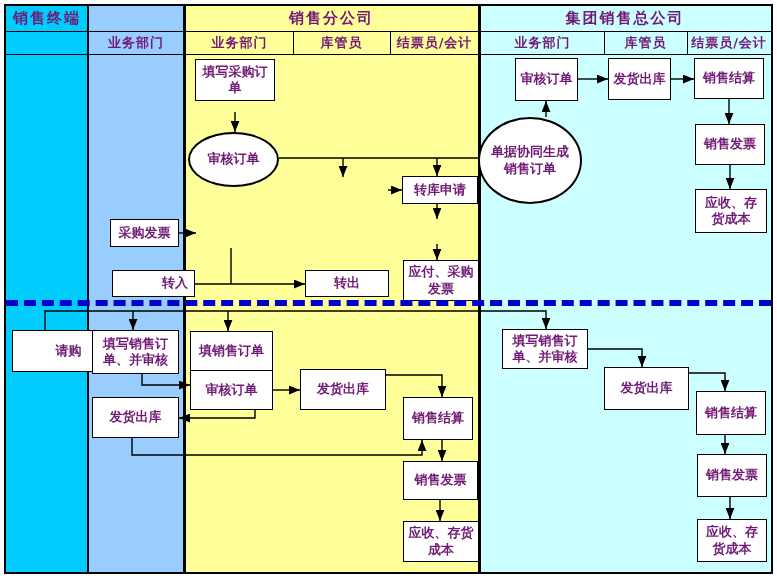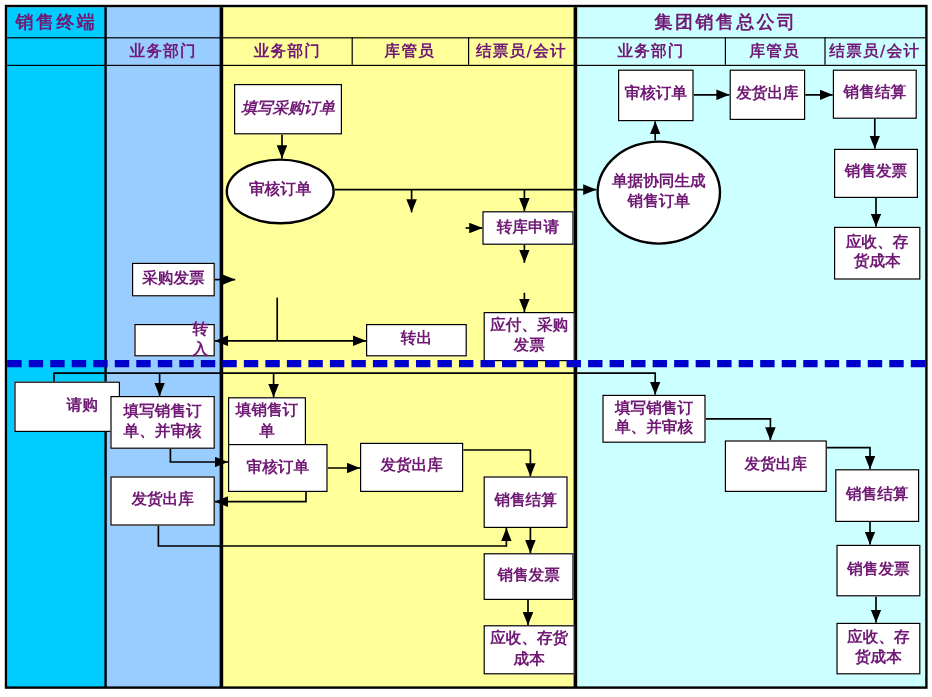--- a/index.html
+++ b/index.html
@@ -38,21 +38,22 @@
   <div class="vline" style="left:478px;width:3px;"></div>
 
   <div class="hline" style="top:31px;"></div>
   <div class="hline" style="top:54px;"></div>
   <div class="subsep" style="left:293px;"></div>
   <div class="subsep" style="left:390px;"></div>
   <div class="subsep" style="left:604px;"></div>
   <div class="subsep" style="left:687px;"></div>
 
   <div class="hdr" style="left:6px;width:82px;">销售终端</div>
-  <div class="hdr" style="left:459px;width:292px;">集团销售总公司</div>
+  <div class="hdr" style="left:184px;width:295px;">销售分公司</div>
+  <div class="hdr" style="left:479px;width:292px;">集团销售总公司</div>
 
   <div class="subhdr" style="left:88px;width:96px;">业务部门</div>
   <div class="subhdr" style="left:186px;width:107px;">业务部门</div>
   <div class="subhdr" style="left:293px;width:97px;">库管员</div>
   <div class="subhdr" style="left:390px;width:89px;">结票员/会计</div>
   <div class="subhdr" style="left:481px;width:123px;">业务部门</div>
   <div class="subhdr" style="left:604px;width:83px;">库管员</div>
   <div class="subhdr" style="left:687px;width:84px;">结票员/会计</div>
 
   <svg id="connectors" width="777" height="581">
@@ -89,40 +90,40 @@
       <path d="M132,438 V455 H422 V440" marker-end="url(#ah)"></path>
       <path d="M442,440 V461" marker-end="url(#ah)"></path>
       <path d="M440,500 V521" marker-end="url(#ah)"></path>
       <path d="M588,349 H642 V367" marker-end="url(#ah)"></path>
       <path d="M689,373 H725 V391" marker-end="url(#ah)"></path>
       <path d="M725,435 V454" marker-end="url(#ah)"></path>
       <path d="M730,497 V519" marker-end="url(#ah)"></path>
     </g>
   </svg>
 
-  <div class="node" style="left:195px;top:70px;width:90px;height:42px;font-style:italic;">填写采购订单</div>
+  <div class="node" style="left:195px;top:59px;width:80px;height:42px;">填写采购订单</div>
   <div class="node ellipse" style="left:188px;top:132px;width:91px;height:55px;">审核订单</div>
   <div class="node" style="left:402px;top:176px;width:76px;height:28px;">转库申请</div>
   <div class="node" style="left:403px;top:260px;width:76px;height:41px;">应付、采购发票</div>
   <div class="node" style="left:110px;top:219px;width:69px;height:28px;">采购发票</div>
-  <div class="node" style="left:112px;top:270px;width:67px;height:27px;padding-left:46px;">转入</div>
+  <div class="node" style="left:112px;top:270px;width:83px;height:27px;padding-left:46px;">转入</div>
   <div class="node" style="left:305px;top:270px;width:84px;height:27px;">转出</div>
   <div class="node" style="left:515px;top:58px;width:63px;height:43px;">审核订单</div>
-  <div class="node ellipse" style="left:497px;top:117px;width:104px;height:87px;">单据协同生成销售订单</div>
+  <div class="node ellipse" style="left:478px;top:117px;width:104px;height:87px;">单据协同生成销售订单</div>
   <div class="node" style="left:608px;top:58px;width:63px;height:42px;">发货出库</div>
   <div class="node" style="left:694px;top:58px;width:70px;height:41px;">销售结算</div>
   <div class="node" style="left:695px;top:124px;width:70px;height:41px;">销售发票</div>
   <div class="node" style="left:695px;top:189px;width:72px;height:44px;">应收、存货成本</div>
 
   <div id="divider"></div>
 
-  <div class="node" style="left:12px;top:318px;width:88px;height:42px;padding-left:28px;">请购</div>
+  <div class="node" style="left:12px;top:330px;width:88px;height:42px;padding-left:28px;">请购</div>
   <div class="node" style="left:92px;top:330px;width:87px;height:44px;">填写销售订单、并审核</div>
   <div class="node" style="left:92px;top:397px;width:87px;height:41px;">发货出库</div>
-  <div class="node" style="left:190px;top:331px;width:65px;height:41px;">填销售订单</div>
+  <div class="node" style="left:190px;top:331px;width:83px;height:41px;">填销售订单</div>
   <div class="node" style="left:190px;top:370px;width:83px;height:40px;">审核订单</div>
   <div class="node" style="left:300px;top:369px;width:86px;height:41px;">发货出库</div>
   <div class="node" style="left:403px;top:397px;width:70px;height:43px;">销售结算</div>
   <div class="node" style="left:403px;top:461px;width:75px;height:39px;">销售发票</div>
   <div class="node" style="left:403px;top:521px;width:76px;height:41px;">应收、存货成本</div>
   <div class="node" style="left:502px;top:329px;width:86px;height:40px;">填写销售订单、并审核</div>
   <div class="node" style="left:604px;top:367px;width:85px;height:43px;">发货出库</div>
   <div class="node" style="left:696px;top:391px;width:70px;height:44px;">销售结算</div>
   <div class="node" style="left:697px;top:454px;width:70px;height:43px;">销售发票</div>
   <div class="node" style="left:697px;top:519px;width:70px;height:43px;">应收、存货成本</div>

